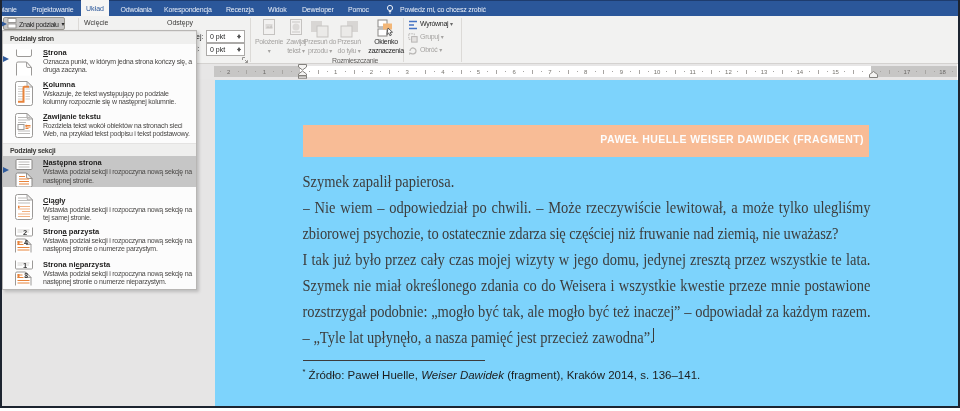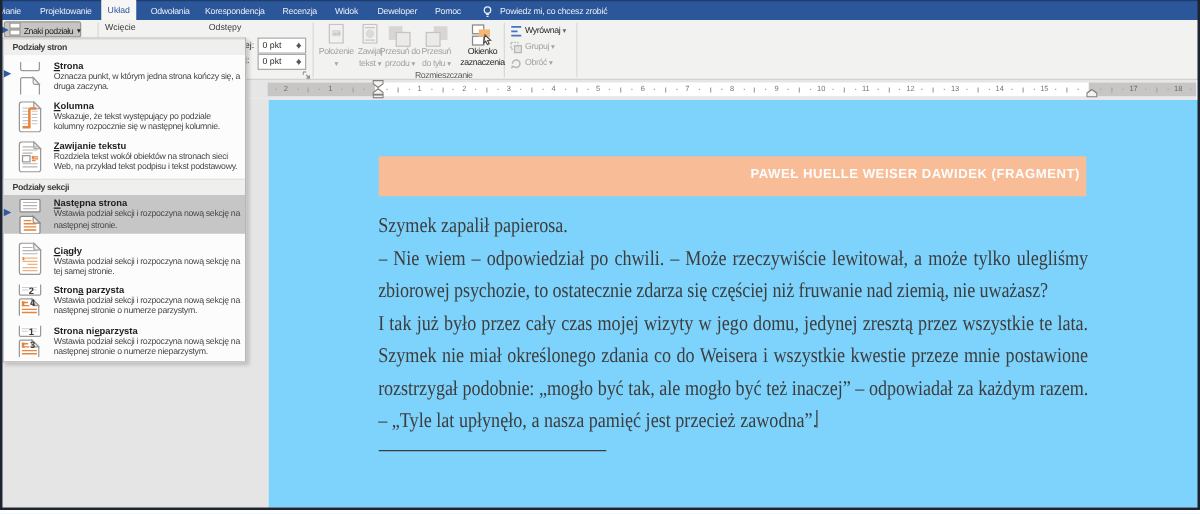--- a/index.html
+++ b/index.html
@@ -248,20 +248,21 @@
     <div id="banner">PAWEŁ HUELLE WEISER DAWIDEK (FRAGMENT)</div>
     <div class="bodyline" style="top:91.5px">Szymek zapalił papierosa.</div>
     <div class="bodyline just" style="top:117.5px">– Nie wiem – odpowiedział po chwili. – Może rzeczywiście lewitował, a może tylko ulegliśmy</div>
     <div class="bodyline" style="top:143.5px;letter-spacing:-0.09px">zbiorowej psychozie, to ostatecznie zdarza się częściej niż fruwanie nad ziemią, nie uważasz?</div>
     <div class="bodyline just" style="top:169.5px">I tak już było przez cały czas mojej wizyty w jego domu, jedynej zresztą przez wszystkie te lata.</div>
     <div class="bodyline just" style="top:195.5px">Szymek nie miał określonego zdania co do Weisera i wszystkie kwestie przeze mnie postawione</div>
     <div class="bodyline just" style="top:221.5px;letter-spacing:-0.06px">rozstrzygał podobnie: „mogło być tak, ale mogło być też inaczej” – odpowiadał za każdym razem.</div>
     <div class="bodyline" style="top:247.5px">– „Tyle lat upłynęło, a nasza pamięć jest przecież zawodna”.</div>
     <div style="position:absolute;left:437.5px;top:248px;width:1px;height:13.5px;background:#3a3a3a"></div>
     <div id="fnsep"></div>
+    <div id="footnote"><sup style="font-size:7.5px">*</sup> Źródło: Paweł Huelle, <i>Weiser Dawidek</i> (fragment), Kraków 2014, s. 136–141.</div>
   </div>
 </div>
 
 <div class="abs" id="dropdown">
   <div class="ddhead" style="top:0">Podziały stron</div>
   <div class="ddsel"></div>
   <div class="ddhead" style="top:111.5px">Podziały sekcji</div>
 
   <svg class="ddicon" style="top:17.5px" width="20" height="27" viewBox="0 0 20 27">
     <path d="M2.5 0.5 v5.5 q0 1.5 1.5 1.5 h12 q1.5 0 1.5 -1.5 v-5.5" fill="#fff" stroke="#9b9997" stroke-width="1"></path>

